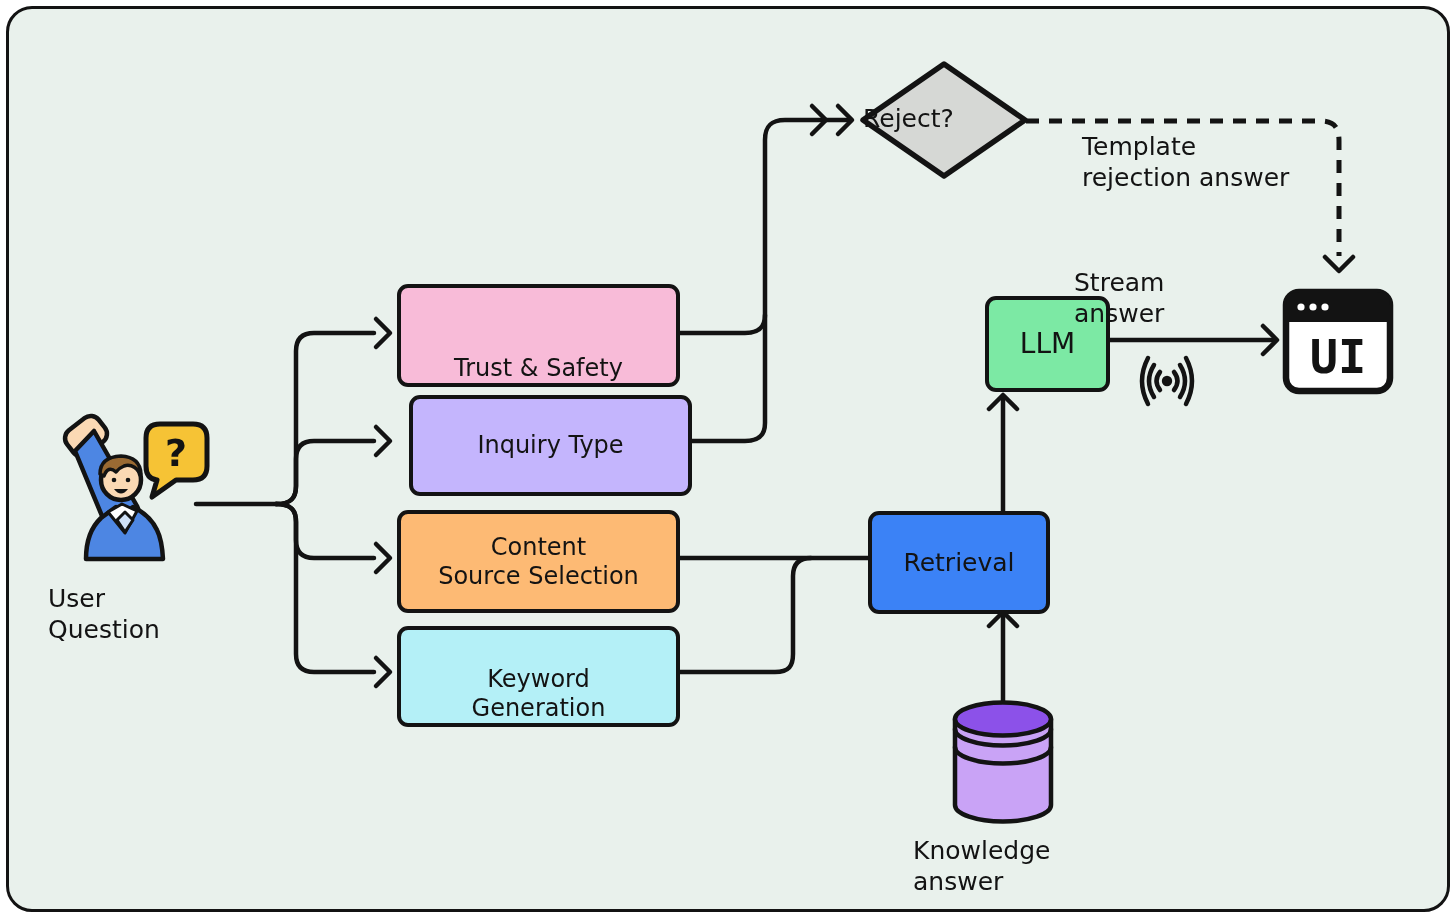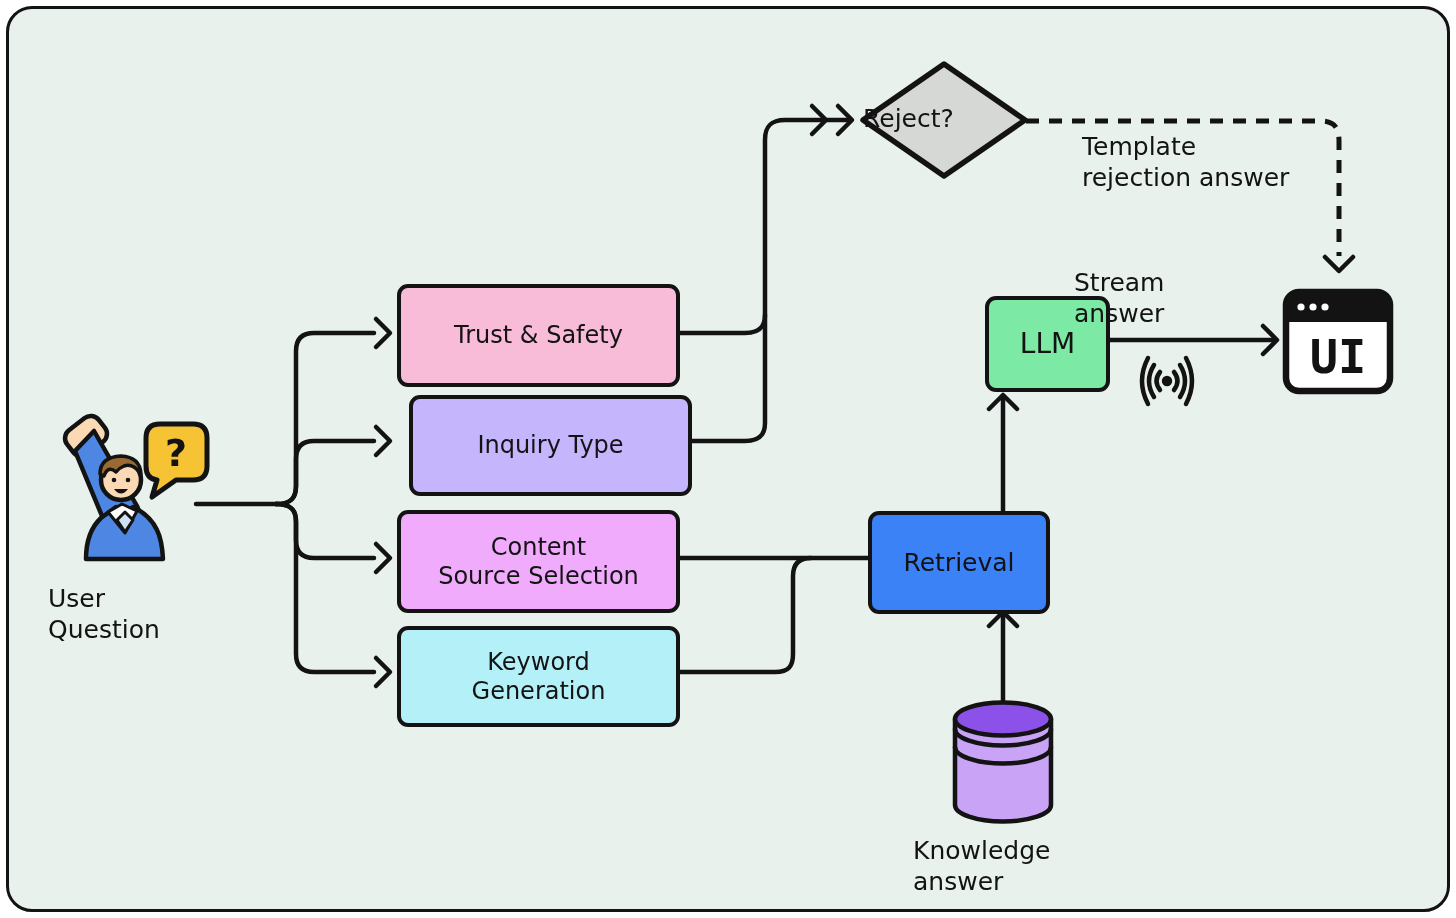--- a/index.html
+++ b/index.html
@@ -105,28 +105,28 @@
       <circle cx="128" cy="480" r="2.3" fill="#131313" stroke="none"></circle>
       <path d="M114 489 Q121 498 128 489 Z" fill="#131313" stroke="none" stroke-width="0"></path>
     </g>
 
     <g>
       <path stroke="#131313" stroke-width="5" stroke-linejoin="round" d="M160 424 H193 Q207 424 207 438 V466 Q207 480 193 480 H176 L152 497 L157 480 Q146 479 146 466 V438 Q146 424 160 424 Z" fill="#f6c335"></path>
       <text x="176" y="466" text-anchor="middle" font-family="DejaVu Sans, Liberation Sans, sans-serif" font-size="38" font-weight="bold" fill="#131313">?</text>
     </g>
   </svg>
 
-  <div class="node" style="left: 397px; top: 284px; width: 275px; height: 95px; background: rgb(248, 187, 216);"><span>Trust &amp; Safety</span></div>
+  <div class="node" style="left: 397px; top: 284px; width: 275px; height: 95px; background: rgb(248, 187, 216); align-items: flex-end;"><span>Trust &amp; Safety</span></div>
 
   <div class="node" style="left: 409px; top: 395px; width: 275px; height: 93px; background: #c4b5fd;"><span>Inquiry Type</span></div>
 
-  <div class="node" style="left: 397px; top: 510px; width: 275px; height: 95px; background: #f0abfc; text-align: center;"><span>Content
+  <div class="node" style="left: 397px; top: 510px; width: 275px; height: 95px; background: #fdba74; text-align: center;"><span>Content
 Source Selection</span></div>
 
-  <div class="node" style="left: 397px; top: 626px; width: 275px; height: 93px; background: rgb(180, 240, 247);"><span>Keyword
+  <div class="node" style="left: 397px; top: 626px; width: 275px; height: 93px; background: rgb(180, 240, 247); align-items: flex-end;"><span>Keyword
 Generation</span></div>
 
   <div class="node" style="left: 945px; top: 296px; width: 117px; height: 88px; font-size: 28px; background: rgb(124, 233, 164); margin-left: 40px;"><span>LLM</span></div>
 
   <div class="node" style="left: 868px; top: 511px; width: 174px; height: 95px; font-size: 25px; background: #3b82f6;"><span>Retrieval</span></div>
 
   <div class="lbl" style="left:863px;top:104px;width:162px;font-size:25px;">Reject?</div>
 
   <div class="lbl" style="left:48px;top:584px;width:180px;">User
 Question</div>

